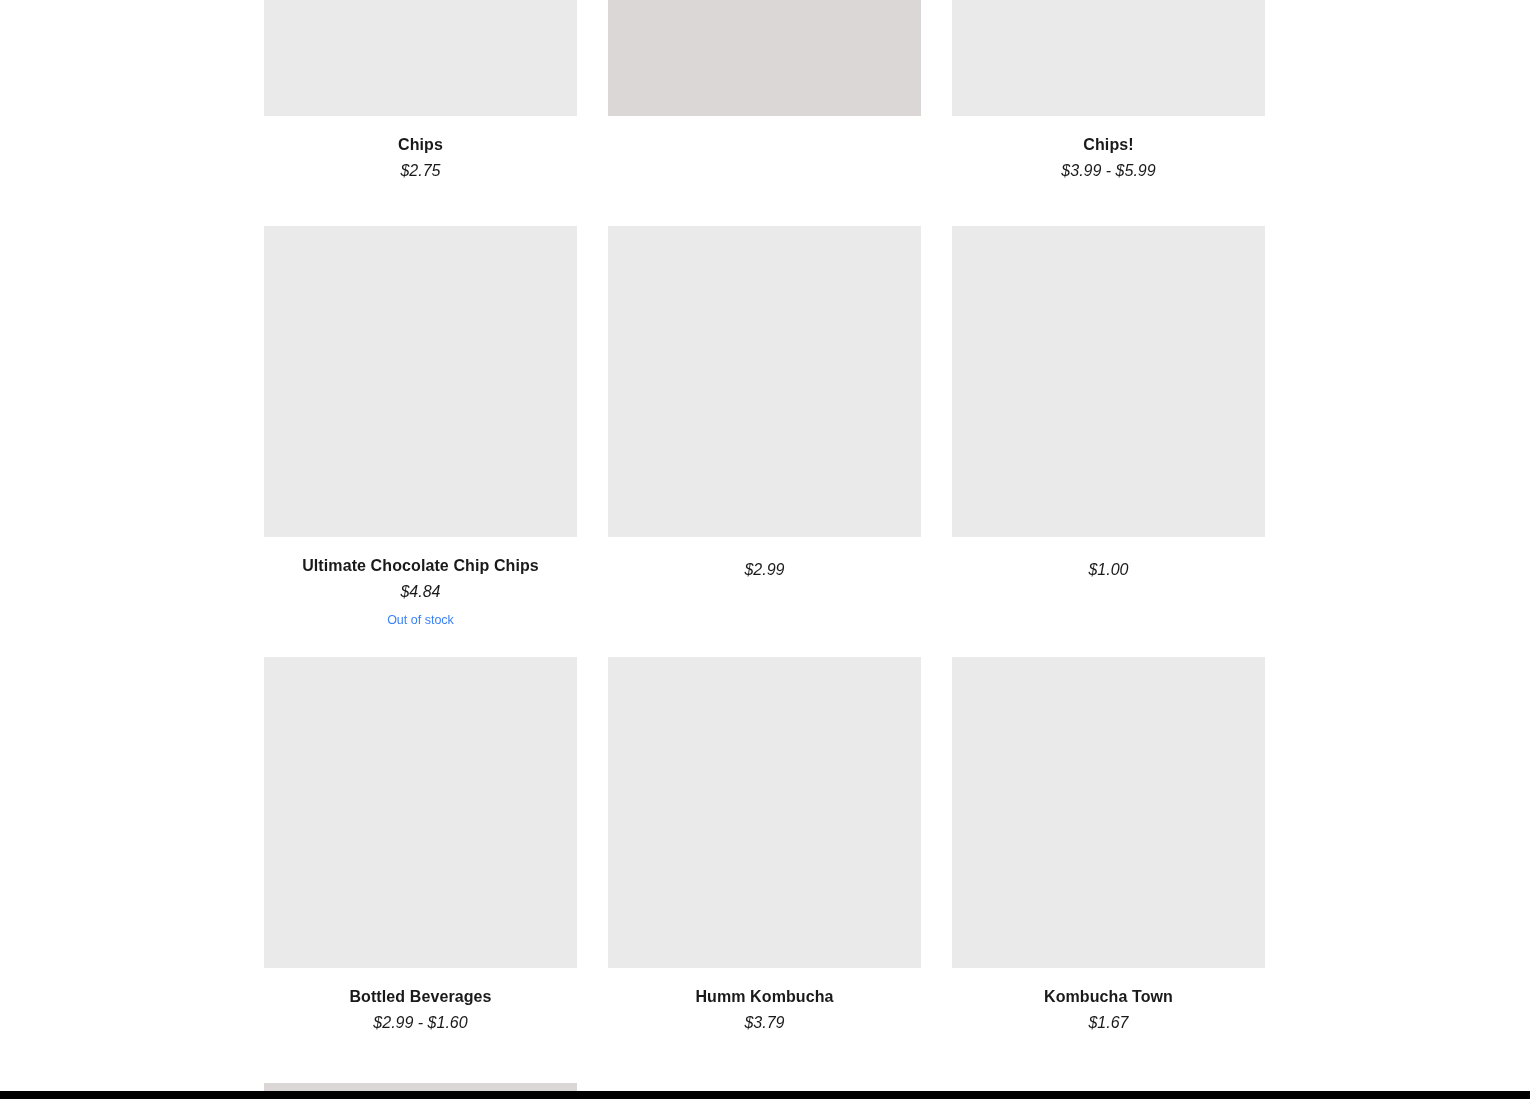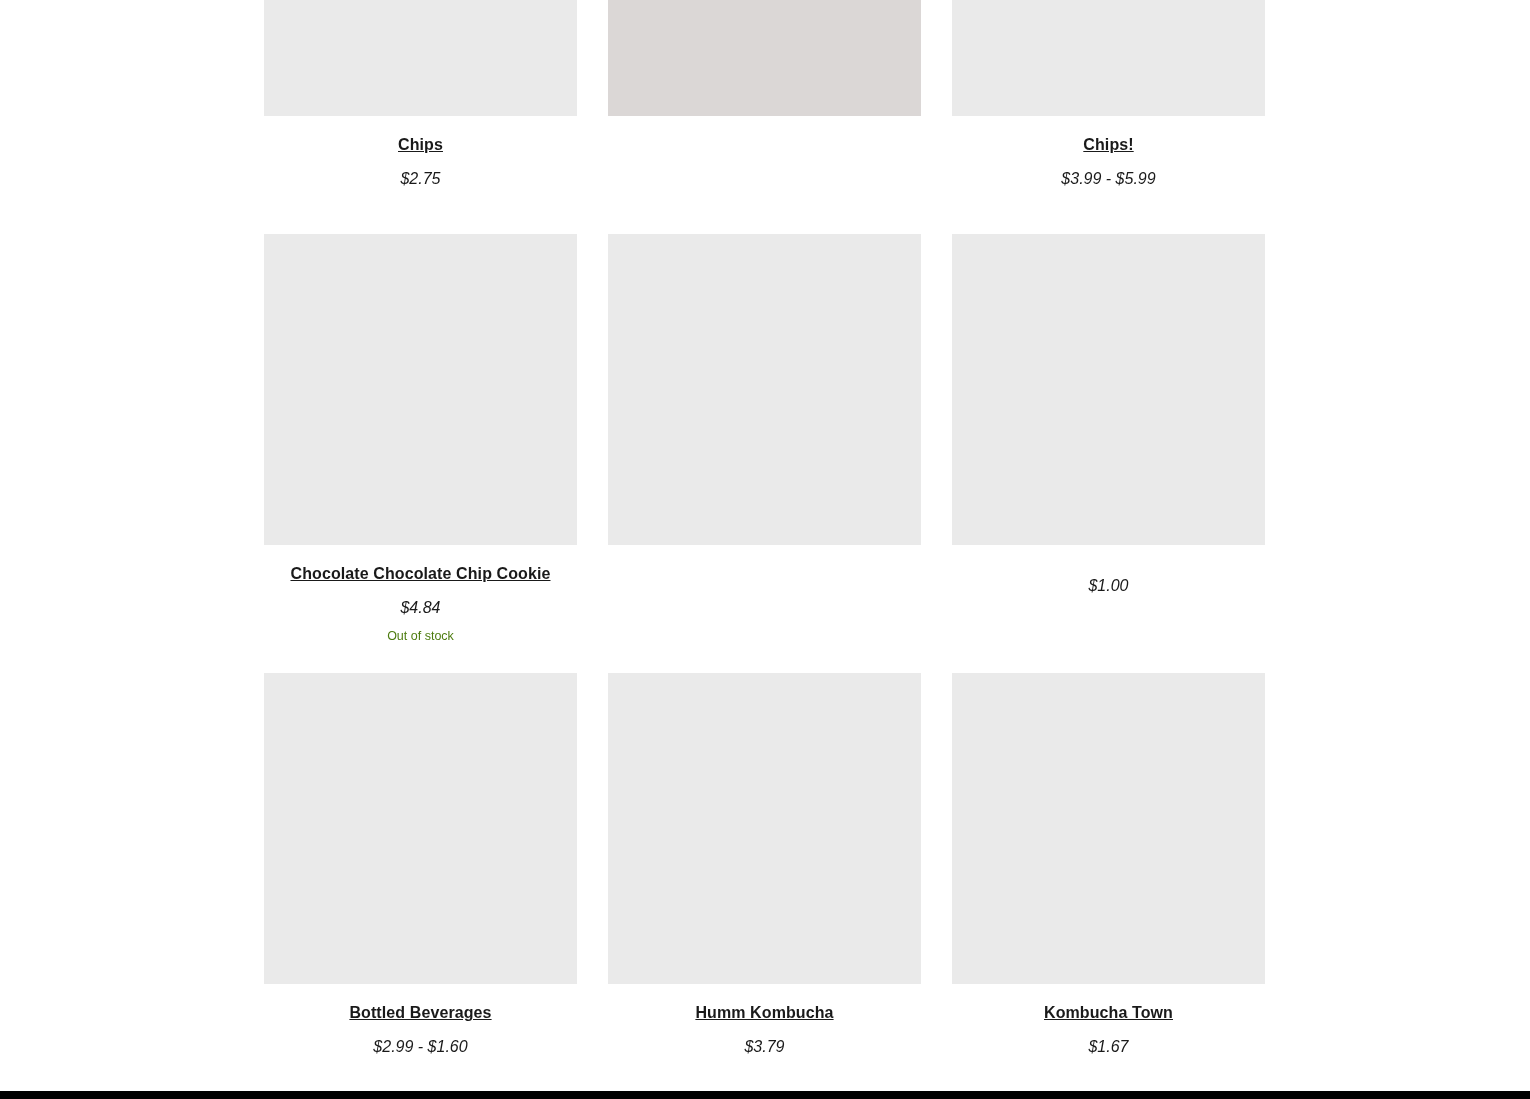--- a/index.html
+++ b/index.html
@@ -61,35 +61,34 @@
     padding-top: 18px;
     text-align: center;
   }
 
   .product-title {
     font-size: 16px;
     font-weight: bold;
     line-height: 1.35;
     color: #1a1a1a;
     letter-spacing: 0.1px;
-    text-decoration: underline;
   }
 
   .product-price {
     font-size: 16px;
     font-style: italic;
     line-height: 1.4;
     color: #1a1a1a;
-    margin-top: 12px;
+    margin-top: 4px;
   }
 
   .stock-status {
     font-size: 12.5px;
     line-height: 1.4;
-    color: #4d7c0f;
+    color: #3b82f6;
     margin-top: 9px;
   }
 
   
   .row-gap-1 { height: 44px; }   
   .row-gap-2 { height: 28px; }   
   .row-gap-3 { height: 49px; }   
 
   
   .partial-row .product-card:nth-child(n+2) { visibility: hidden; }
@@ -136,29 +135,30 @@
 
   </div>
 
   <div class="row-gap-1"></div>
 
   <div class="grid-row">
 
     <div class="product-card">
       <div class="product-thumb"></div>
       <div class="product-info">
-        <div class="product-title">Chocolate Chocolate Chip Cookie</div>
+        <div class="product-title">Ultimate Chocolate Chip Chips</div>
         <div class="product-price">$4.84</div>
         <div class="stock-status">Out of stock</div>
       </div>
     </div>
 
     <div class="product-card">
       <div class="product-thumb"></div>
       <div class="product-info">
+        <div class="product-price">$2.99</div>
       </div>
     </div>
 
     <div class="product-card">
       <div class="product-thumb"></div>
       <div class="product-info">
         <div class="product-price">$1.00</div>
       </div>
     </div>
 

